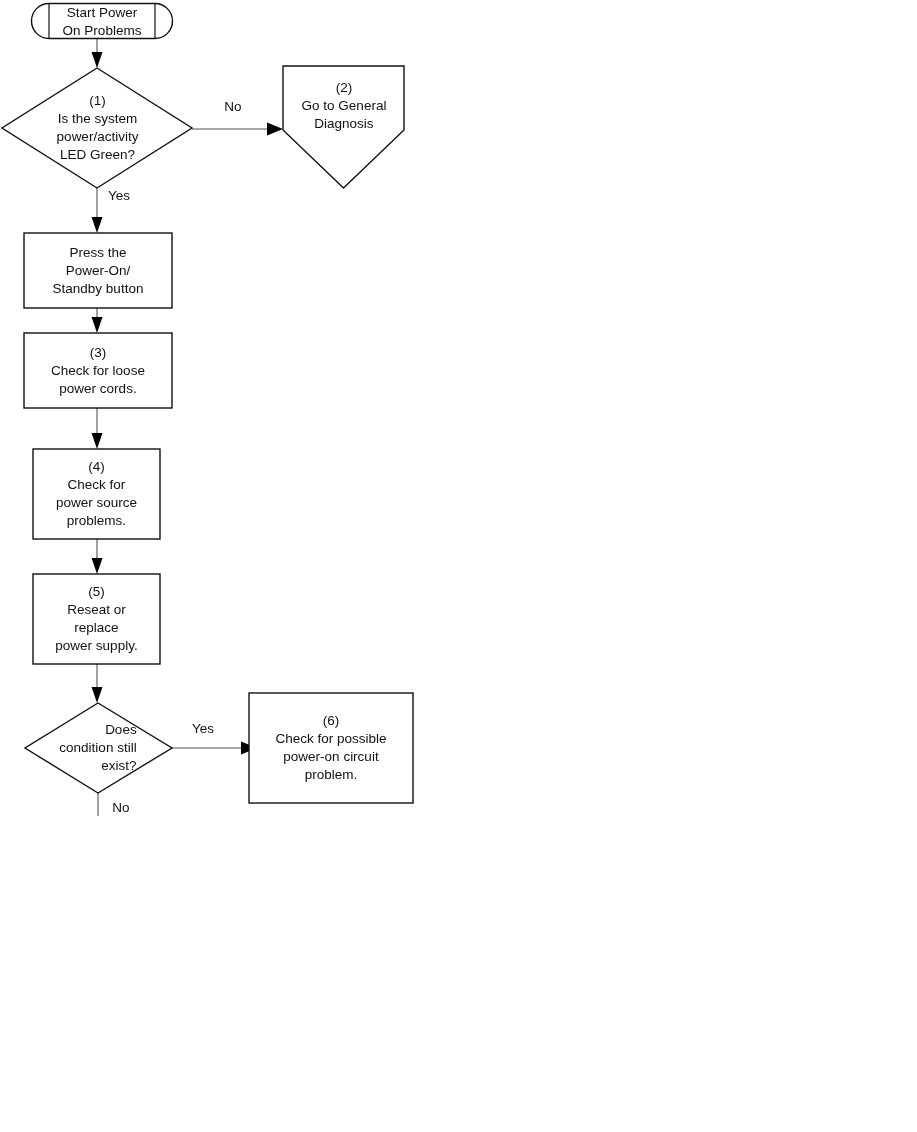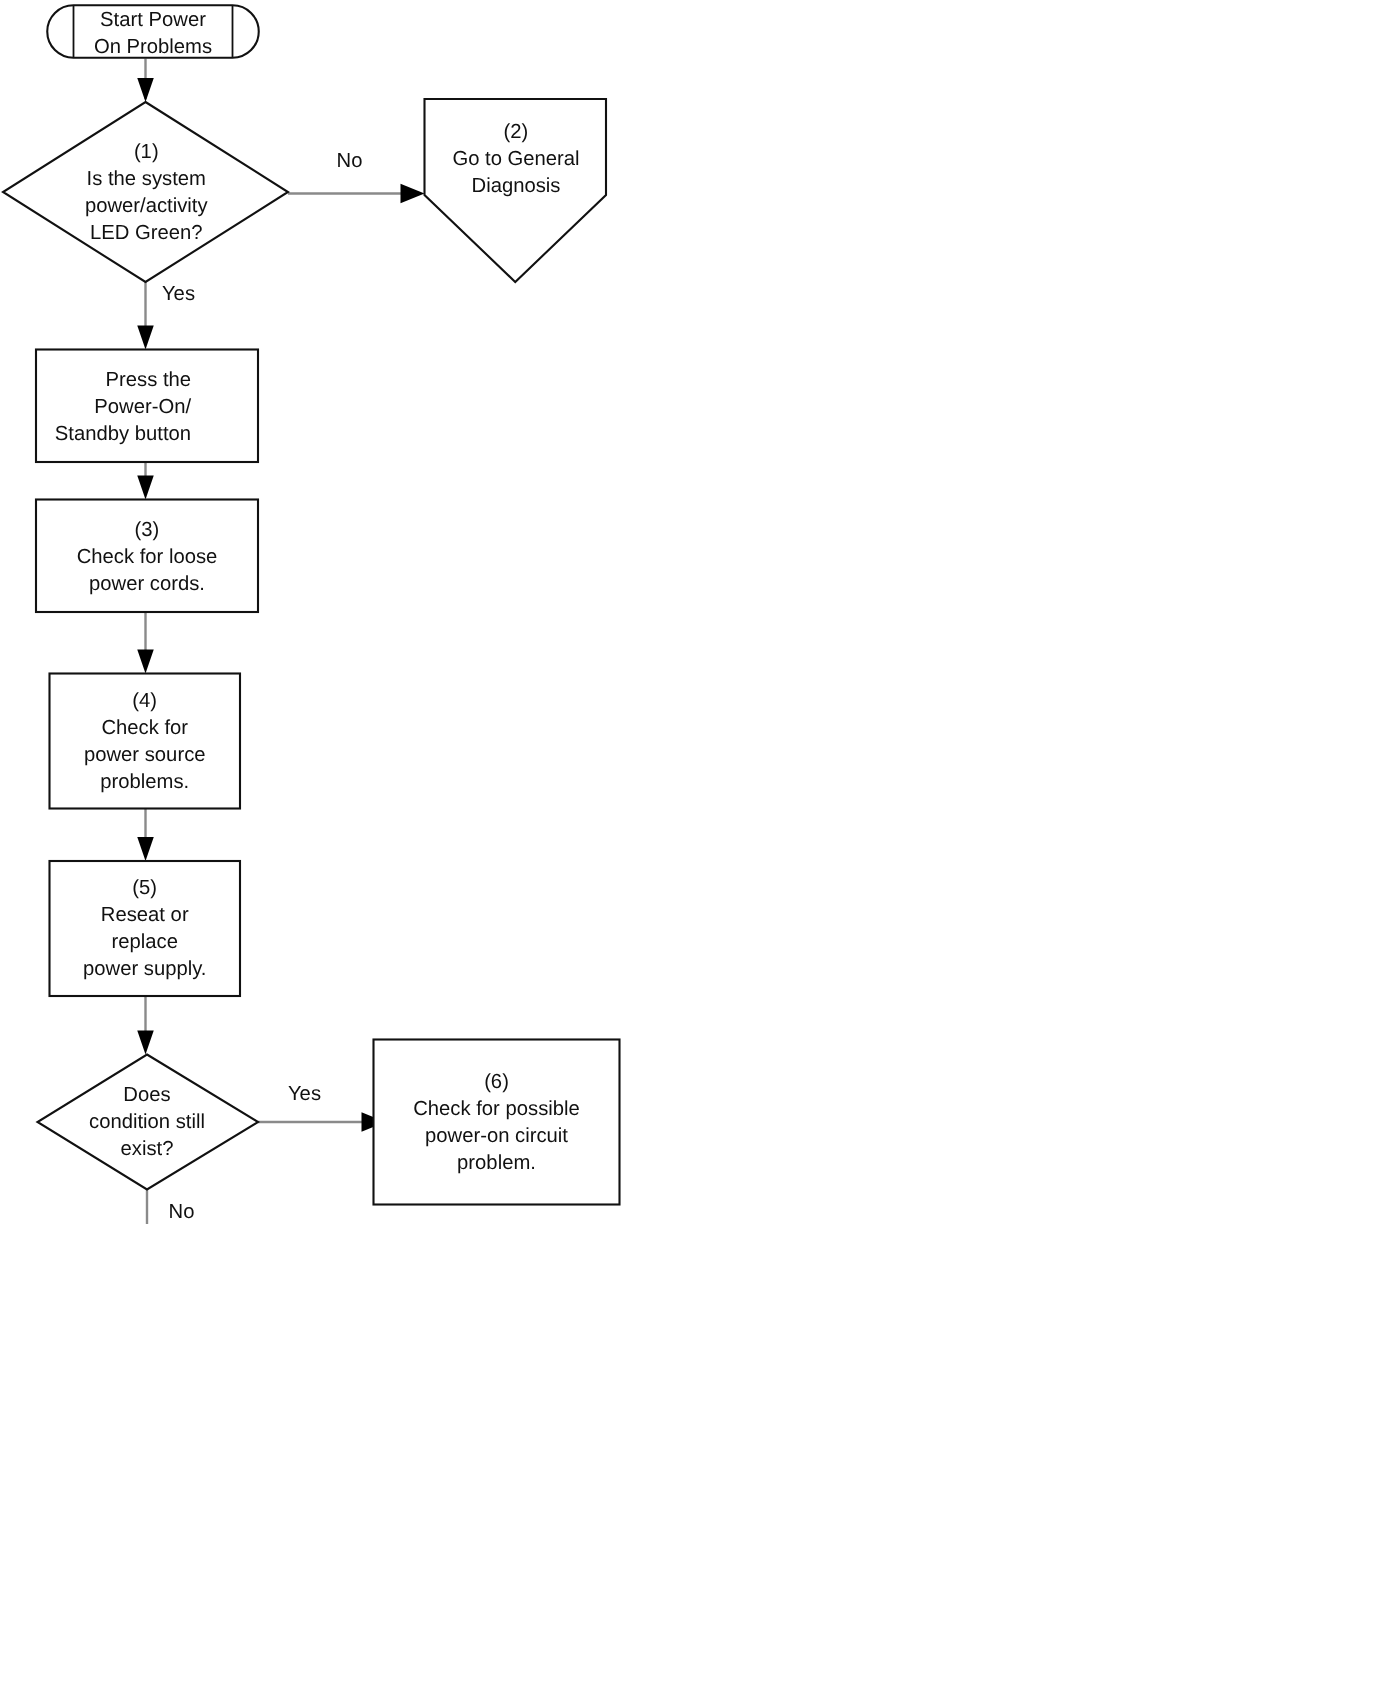--- a/index.html
+++ b/index.html
@@ -107,39 +107,39 @@
 LED Green?</div>
 
   <div class="label" style="left:213px;top:97px;width:40px;height:20px;">No</div>
 
   <div class="label" style="left:284px;top:78px;width:120px;height:56px;">(2)
 Go to General
 Diagnosis</div>
 
   <div class="label" style="left:99px;top:187px;width:40px;height:18px;">Yes</div>
 
-  <div class="label" style="left:8px;top:233px;width:148px;height:75px;text-align:right;">Press the
+  <div class="label" style="left:24px;top:233px;width:148px;height:75px;">Press the
 Power-On/
 Standby button</div>
 
   <div class="label" style="left:24px;top:333px;width:148px;height:75px;">(3)
 Check for loose
 power cords.</div>
 
   <div class="label" style="left:33px;top:449px;width:127px;height:90px;">(4)
 Check for
 power source
 problems.</div>
 
   <div class="label" style="left:33px;top:574px;width:127px;height:90px;">(5)
 Reseat or
 replace
 power supply.</div>
 
-  <div class="label" style="left:38px;top:721px;width:120px;height:54px;">Does
+  <div class="label" style="left:38px;top:721px;width:120px;height:54px;text-align:right;">Does
 condition still
 exist?</div>
 
   <div class="label" style="left:183px;top:720px;width:40px;height:18px;">Yes</div>
 
   <div class="label" style="left:249px;top:693px;width:164px;height:110px;">(6)
 Check for possible
 power-on circuit
 problem.</div>
 

